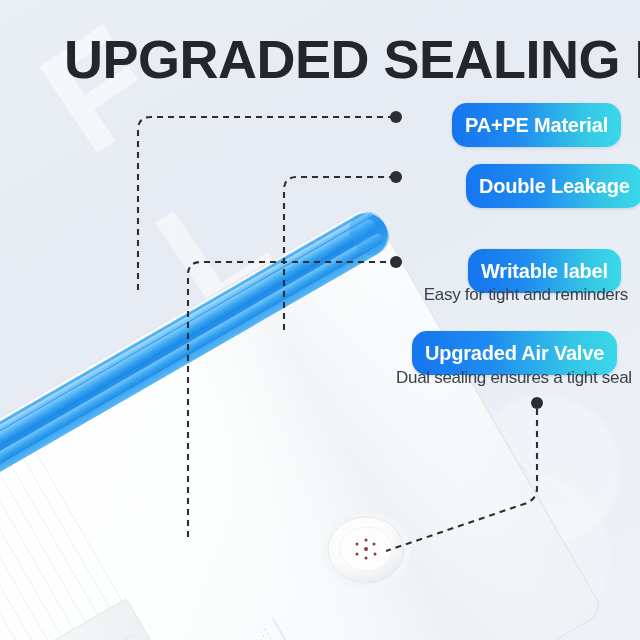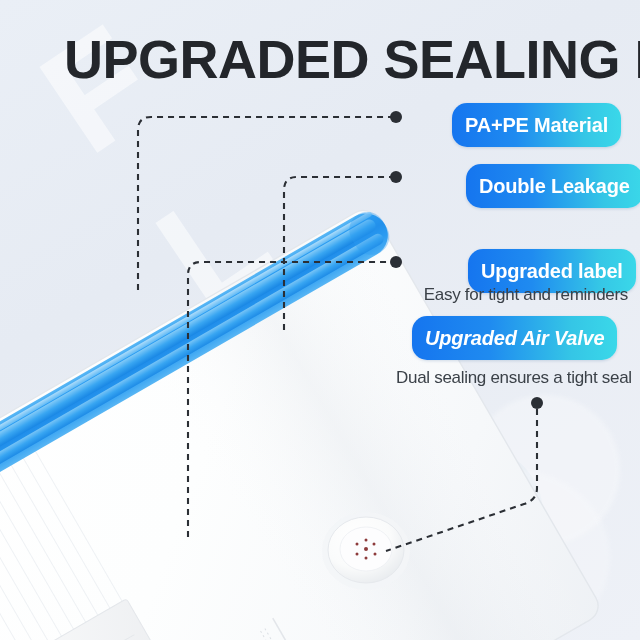--- a/index.html
+++ b/index.html
@@ -200,19 +200,19 @@
     <path class="dash" d="M 537,409 L 537,488 Q 537,500 524,504 L 386,551"></path>
     <circle class="dot" cx="537" cy="403" r="6"></circle>
   </svg>
 
   <div id="title">UPGRADED SEALING BAGS</div>
 
   <div class="badge" style="left:452px;top:103px;">PA+PE Material</div>
 
   <div class="badge" style="left:466px;top:164px;">Double Leakage</div>
 
-  <div class="badge" style="left:468px;top:249px;">Upgraded label</div>
+  <div class="badge" style="left:468px;top:249px;">Writable label</div>
   <div class="caption" style="left:420px;top:285px;width:208px;">Easy for tight and reminders</div>
 
-  <div class="badge" style="left:412px;top:316px;font-style:italic;">Upgraded Air Valve</div>
+  <div class="badge" style="left:412px;top:331px;">Upgraded Air Valve</div>
   <div class="caption" style="left:396px;top:368px;width:232px;text-align:center;">Dual sealing ensures a tight seal</div>
 
 </div>
 
 </body></html>

